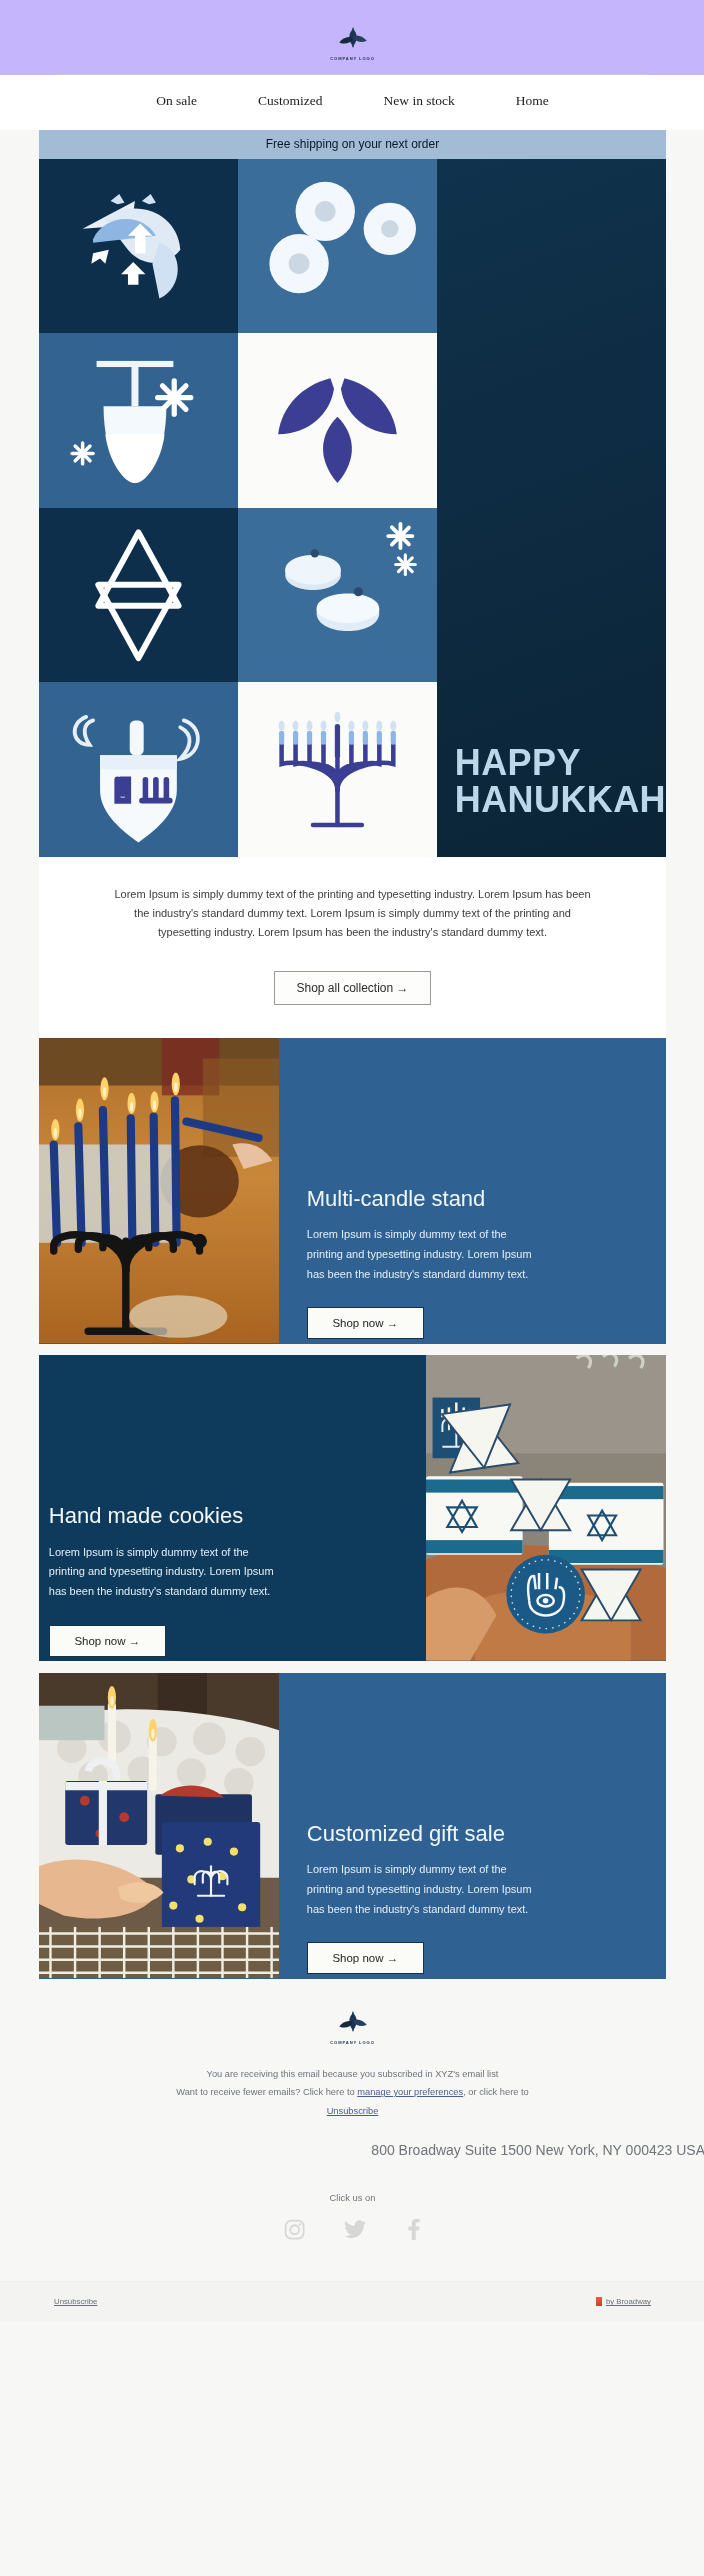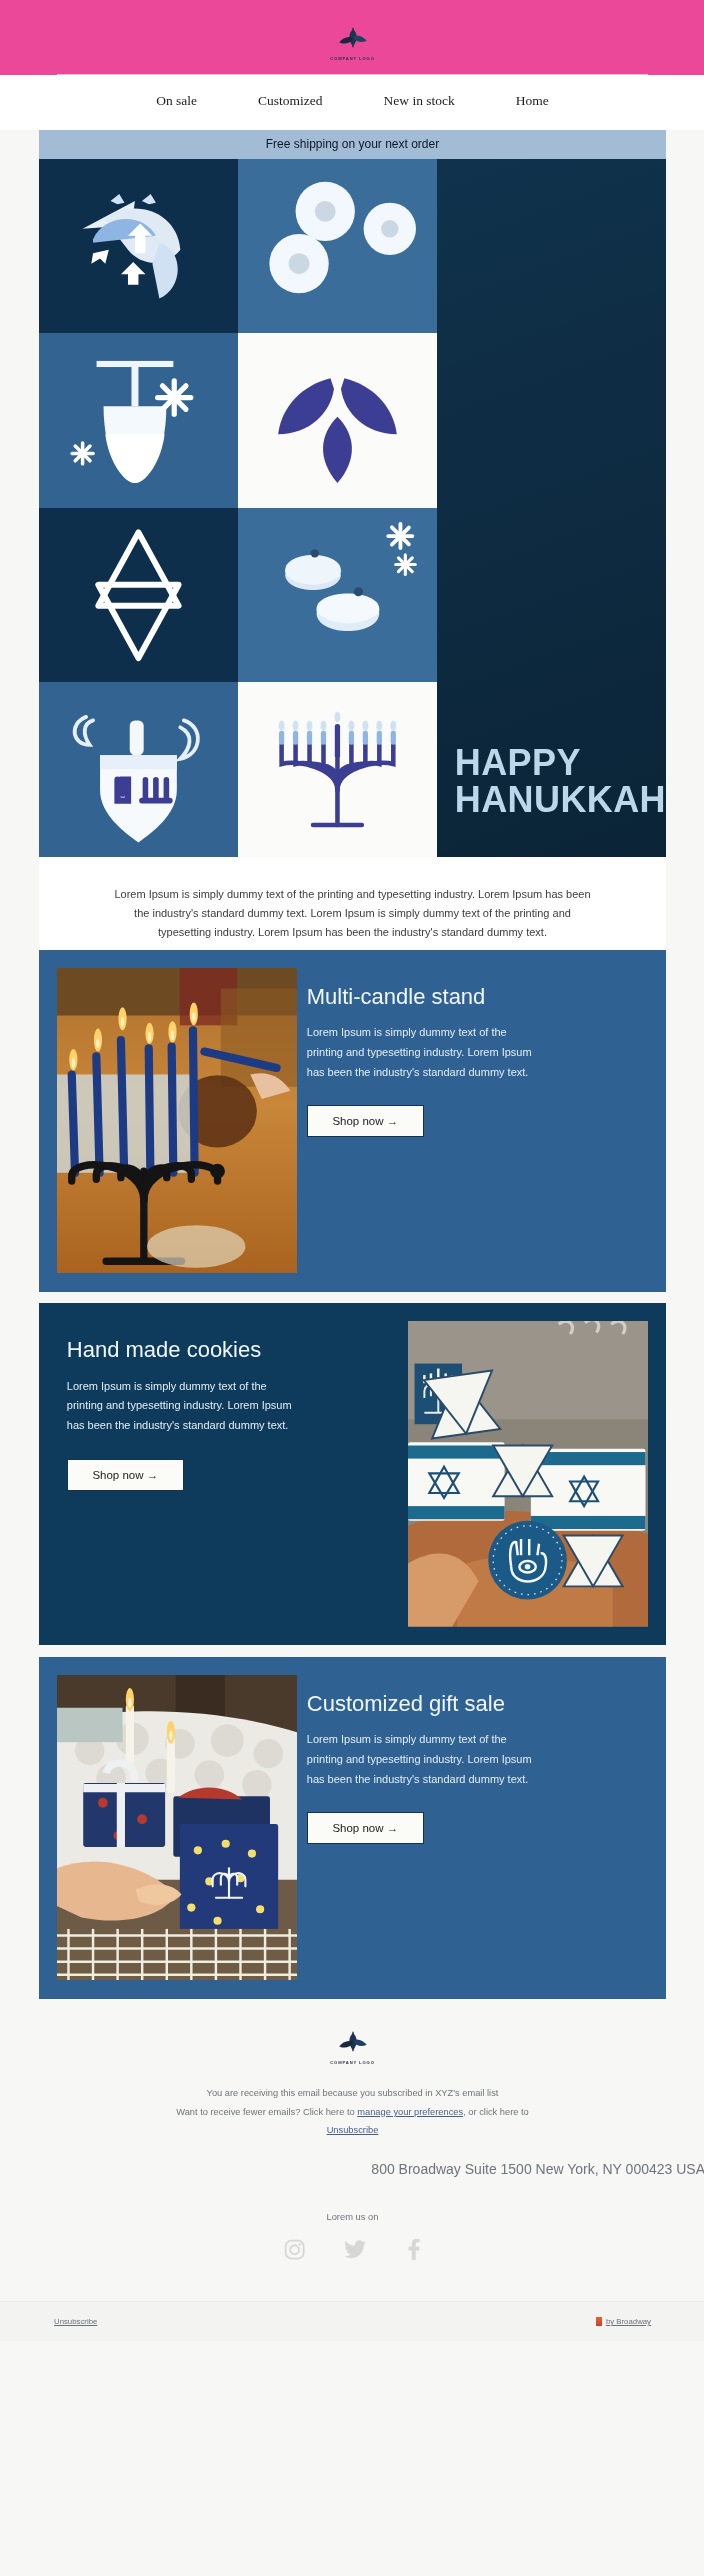--- a/index.html
+++ b/index.html
@@ -11,21 +11,21 @@
   .page {
     width: 705px;
     min-height: 2576px;
     background: #f7f7f5;
     position: relative;
     overflow: hidden;
   }
 
   
   .header {
-    background: #ec4899;
+    background: #c4b5fd;
     padding: 14.8px 0 0 0;
   }
   .logo-wrap {
     display: flex;
     flex-direction: column;
     align-items: center;
     justify-content: center;
     padding: 11.5px 0 13px 0;
   }
   .logo-mark { width: 34px; height: 28px; display:block; }
@@ -126,22 +126,22 @@
     padding: 9px 21.3px;
     font-size: 12px;
     color: #2b2b2b;
     text-decoration: none;
   }
 
   
   .cards { margin: 0 39px; }
   .card {
     display: flex;
-    align-items: flex-start;
-    padding: 18px;
+    align-items: flex-end;
+    gap: 18px;
   }
   .card.bg-blue { background: #2f6292; }
   .card.bg-navy { background: #0e3b5b; }
   .card.reverse { flex-direction: row-reverse; }
   .card-media {
     width: 240px;
     flex: 0 0 240px;
     min-height: 306px;
     border-radius: 0.8px;
     position: relative;
@@ -398,20 +398,23 @@
           <ellipse cx="74" cy="25" rx="1.7" ry="3"></ellipse>
             <ellipse cx="82" cy="25" rx="1.7" ry="3"></ellipse>
         </g>
       </svg>
     </div>
   </div>
 
   <div class="intro">
     <p>Lorem Ipsum is simply dummy text of the printing and typesetting industry. Lorem Ipsum has been the industry's standard dummy text. Lorem Ipsum is simply dummy text of the printing and typesetting industry. Lorem Ipsum has been the industry's standard dummy text.</p>
   </div>
+  <div class="cta-wrap">
+    <a href="#" class="btn-outline">Shop all collection  →</a>
+  </div>
 
   <div class="cards">
 
     <div class="card bg-blue">
       <div class="card-media">
         <svg viewBox="0 0 293 373" preserveAspectRatio="xMidYMid slice" style="width:100%;height:100%;display:block">
           <defs>
             <linearGradient id="woodg" x1="0" y1="0" x2="0" y2="1">
               <stop offset="0%" stop-color="#b0702c"></stop>
                 <stop offset="45%" stop-color="#c9873a"></stop>
@@ -667,21 +670,21 @@
     <div class="foot-line">You are receiving this email because you subscribed in XYZ's email list</div>
     <div class="foot-line">
       <span>Want to receive fewer emails? Click here to </span><a href="#">manage your preferences</a><span>, or click here to</span>
     </div>
     <div class="foot-line">
       <a href="#">Unsubscribe</a>
     </div>
 
     <div class="foot-addr">800 Broadway Suite 1500 New York, NY 000423  USA</div>
 
-    <div class="follow">Lorem us on</div>
+    <div class="follow">Click us on</div>
     <div class="social">
       <span>
         <svg width="21.3" height="21.3" viewBox="0 0 26 26">
           <rect x="2" y="2" width="22" height="22" rx="7" fill="none" stroke="#9b9b9b" stroke-width="2.2"></rect>
           <circle cx="13" cy="13" r="5.4" fill="none" stroke="#9b9b9b" stroke-width="2.2"></circle>
           <circle cx="19.4" cy="6.6" r="1.5" fill="#9b9b9b"></circle>
         </svg>
       </span>
       <span>
         <svg width="23" height="21.3" viewBox="0 0 28 26">

